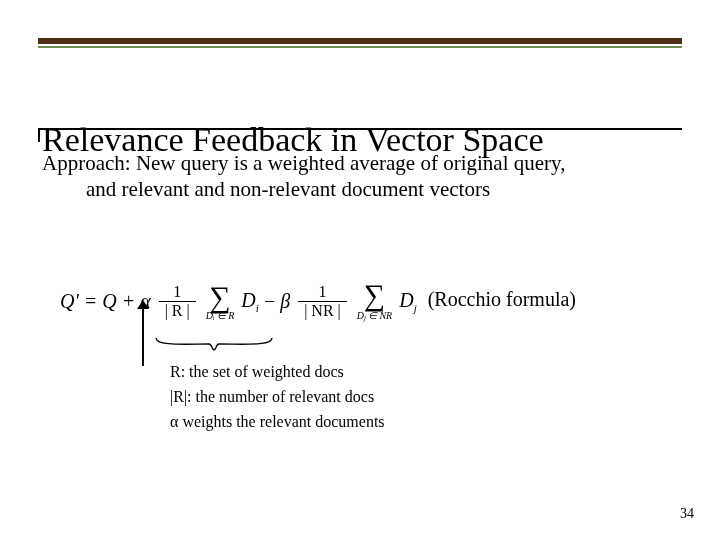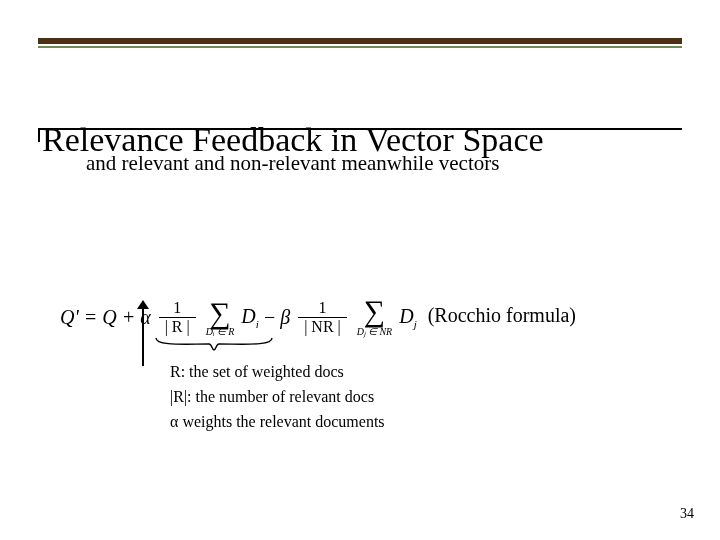--- a/index.html
+++ b/index.html
@@ -62,21 +62,21 @@
   }
   .bodyline {
     display: block;
   }
   .indent {
     padding-left: 44px;
   }
   .formula-wrap {
     position: absolute;
     left: 60px;
-    top: 296px;
+    top: 280px;
     font-family: "Times New Roman", serif;
     font-style: italic;
     font-size: 20px;
     white-space: nowrap;
   }
   .formula-wrap .up {
     font-style: normal;
   }
   .frac {
     display: inline-block;
@@ -172,21 +172,22 @@
 <body>
 
 <div class="top-rule-dark"></div>
 <div class="top-rule-light"></div>
 
 <div class="title">Relevance Feedback in Vector Space</div>
 <div class="under-rule"></div>
 <div class="tick"></div>
 
 <div class="body">
-  <span class="bodyline indent">and relevant and non-relevant meanwhile vectors</span>
+  <span class="bodyline">Approach: New query is a weighted average of original query,</span>
+  <span class="bodyline indent">and relevant and non-relevant document vectors</span>
 </div>
 
 <div class="formula-wrap">
   <span class="term">Q' = Q + </span>
   <span class="term">α</span>
   <span class="frac">
     <span class="num">1</span>
     <span class="den">| R |</span>
   </span>
   <span class="sigma">

